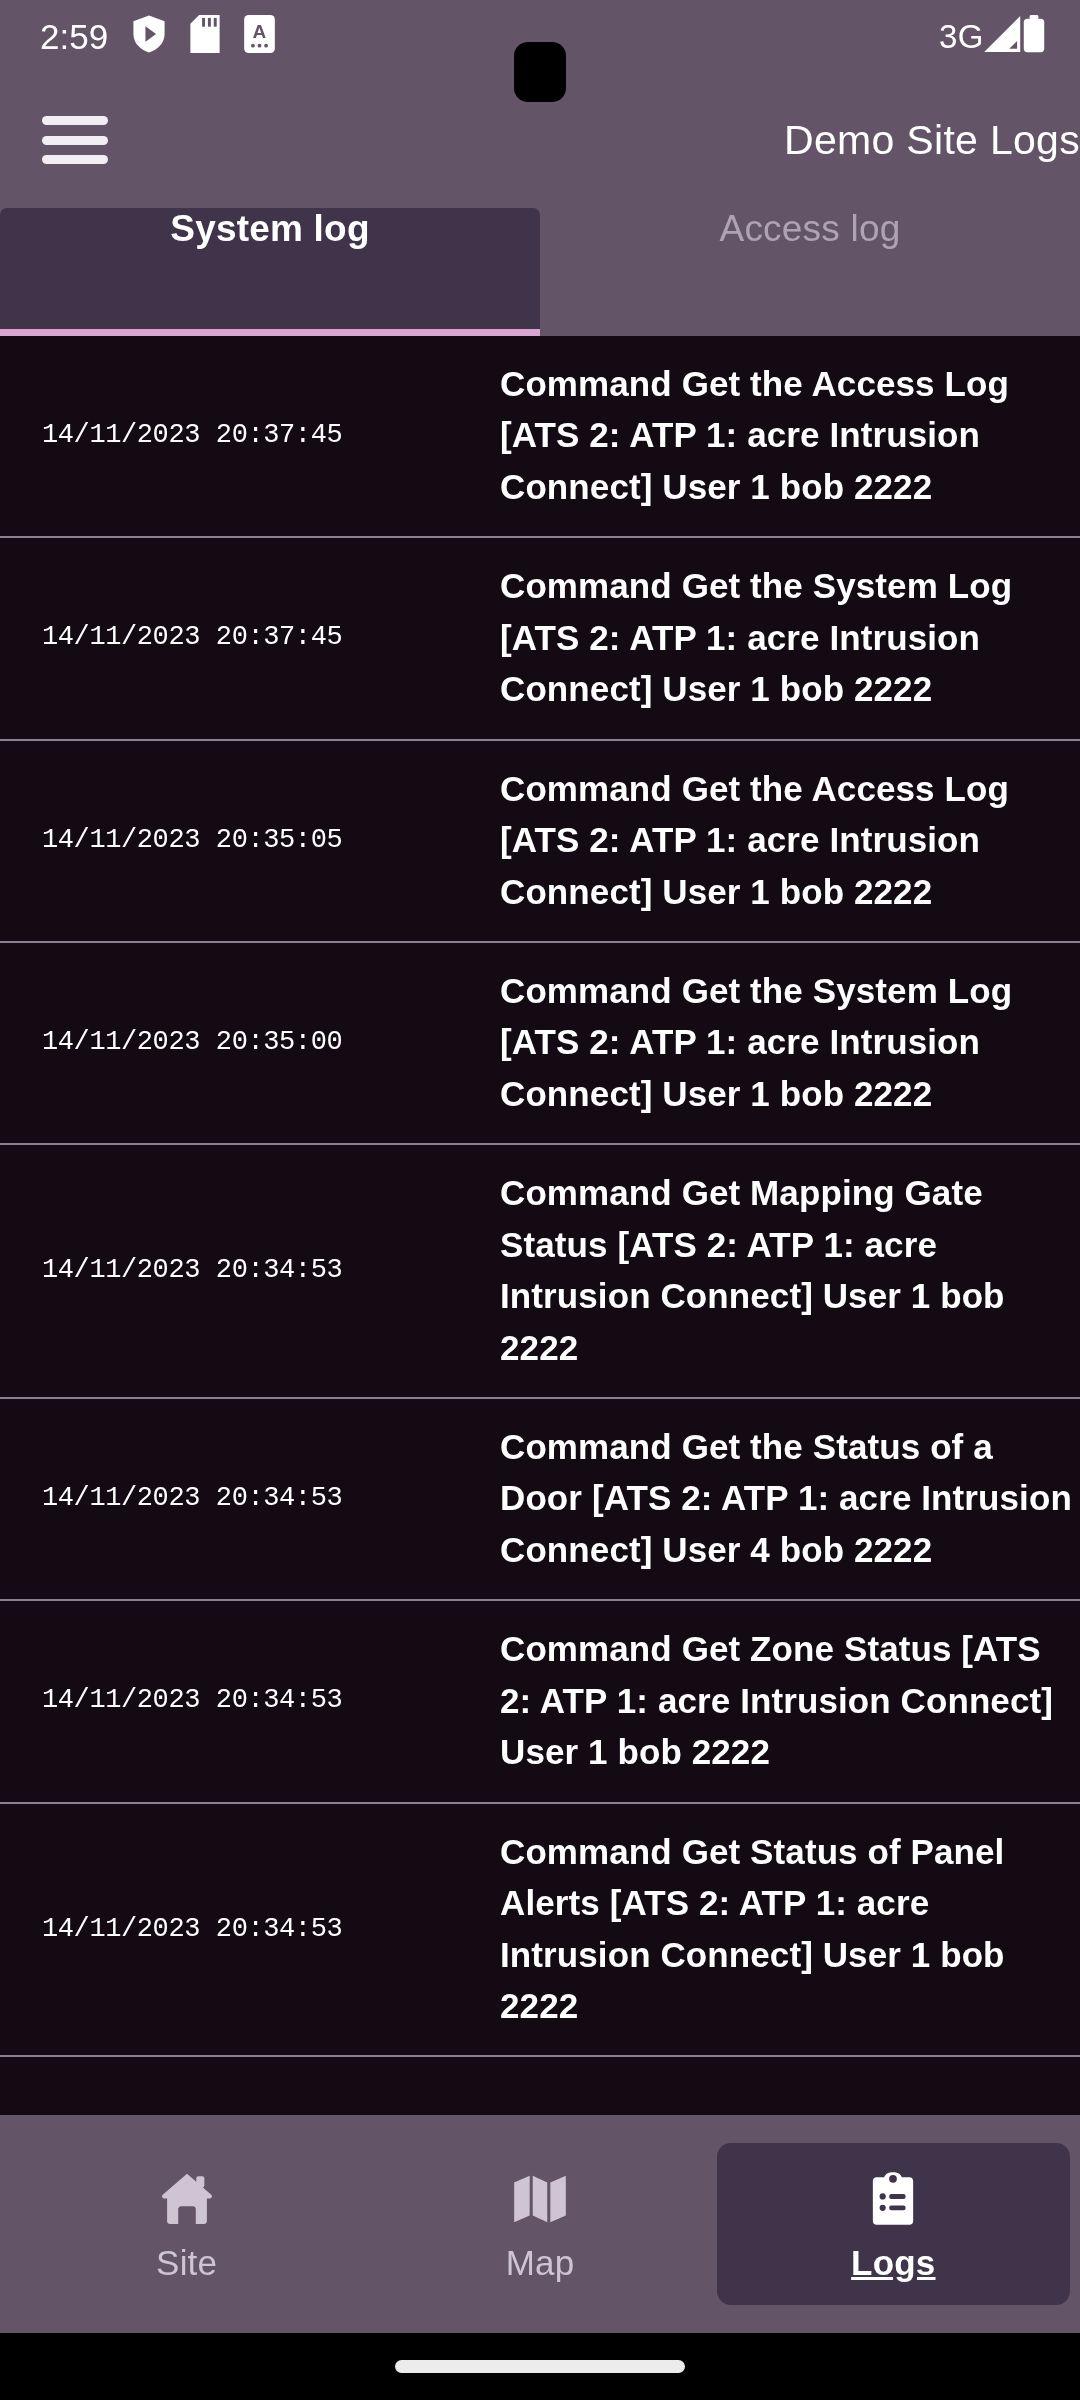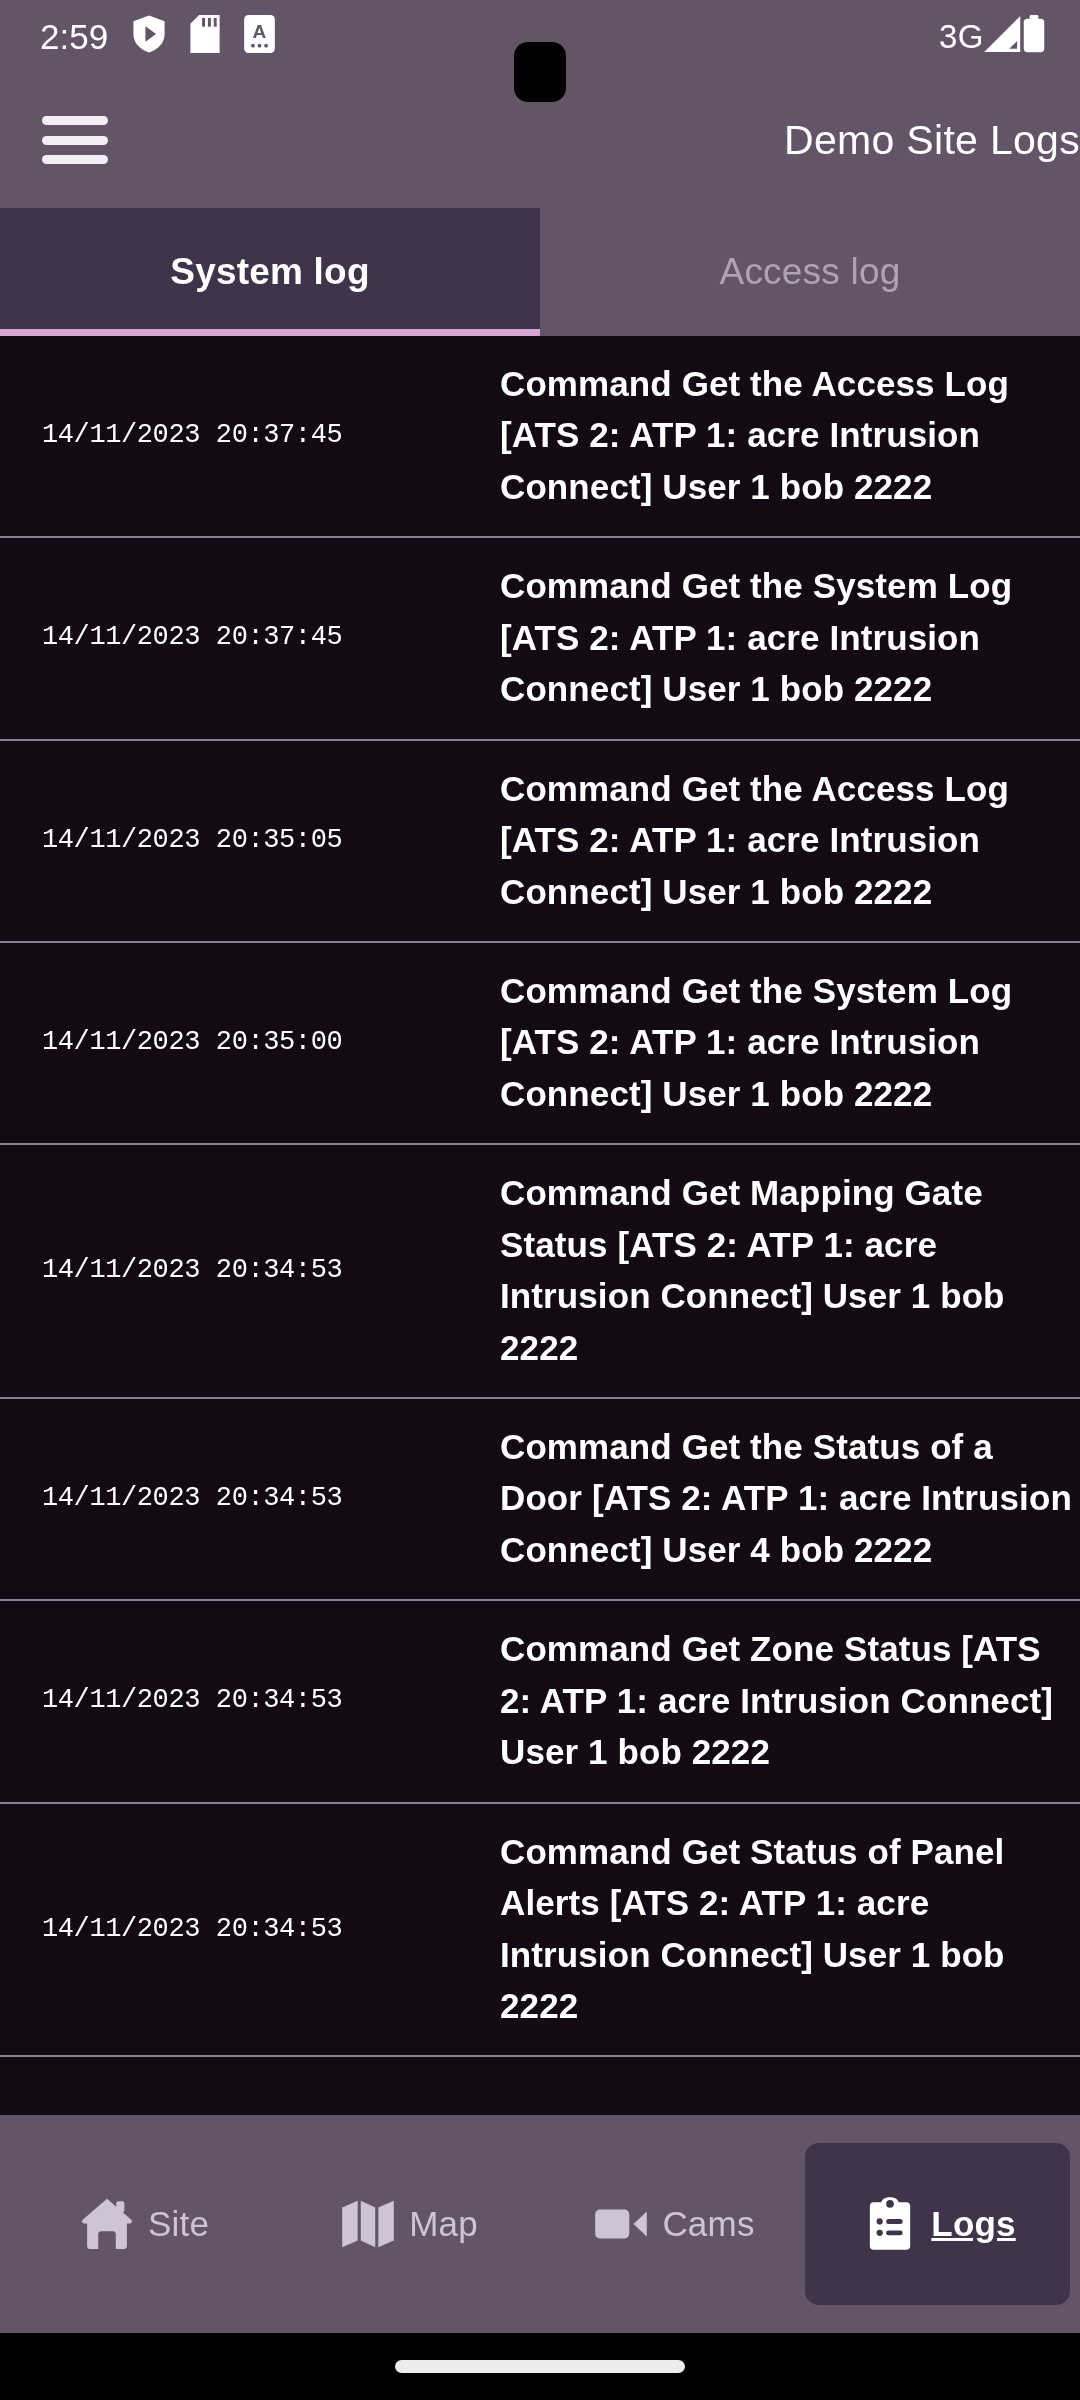--- a/index.html
+++ b/index.html
@@ -109,24 +109,24 @@
   
   .tabs {
     display: flex;
     height: 128px;
     flex: 0 0 auto;
     background: #635567;
   }
   .tab {
     flex: 1 1 50%;
     display: flex;
-    align-items: center;
     justify-content: center;
     position: relative;
     cursor: pointer;
+    border-radius: 7px;
   }
   .tab-label {
     font-size: 37px;
     letter-spacing: 0.2px;
   }
   .tab.active { background: #40344a; }
   .tab.active .tab-label { color: #ffffff; font-weight: 700; }
   .tab.inactive .tab-label { color: #aea2b4; font-weight: 400; }
   .tab-underline {
     position: absolute;
@@ -178,21 +178,21 @@
     background: #635567;
     display: flex;
     align-items: center;
     padding: 0 10px;
     z-index: 2;
   }
   .nav-item {
     flex: 1 1 25%;
     height: 162px;
     display: flex;
-    flex-direction: row;
+    flex-direction: column;
     align-items: center;
     justify-content: center;
     gap: 10px;
     border-radius: 14px;
     cursor: pointer;
   }
   .nav-item.active { background: #40344a; }
   .nav-icon { display: flex; align-items: center; justify-content: center; height: 68px; }
   .nav-label {
     font-size: 35px;
@@ -348,29 +348,20 @@
       <span class="nav-icon">
         <svg width="62" height="62" viewBox="0 0 24 24">
           <path d="M2 5.6 L8 3 V18.4 L2 21 Z" fill="#cfc4d4"></path>
           <path d="M9.2 3 L14.8 5.6 V21 L9.2 18.4 Z" fill="#cfc4d4"></path>
           <path d="M16 5.6 L22 3 V18.4 L16 21 Z" fill="#cfc4d4"></path>
         </svg>
       </span>
       <span class="nav-label">Map</span>
     </div>
 
-    <div class="nav-item inactive">
-      <span class="nav-icon">
-        <svg width="62" height="62" viewBox="0 0 24 24">
-          <rect x="2" y="6.4" width="13.2" height="11.2" rx="1.8" fill="#cfc4d4"></rect>
-          <path d="M16.8 12 L22 7.2 V16.8 Z" fill="#cfc4d4"></path>
-        </svg>
-      </span>
-      <span class="nav-label">Cams</span>
-    </div>
 
     <div class="nav-item active">
       <span class="nav-icon">
         <svg width="62" height="62" viewBox="0 0 24 24">
           <path d="M5.6 3.6 H8.6 C8.9 2.3 10.3 1.6 12 1.6 C13.7 1.6 15.1 2.3 15.4 3.6 H18.4 C19.2 3.6 19.8 4.2 19.8 5 V20.6 C19.8 21.4 19.2 22 18.4 22 H5.6 C4.8 22 4.2 21.4 4.2 20.6 V5 C4.2 4.2 4.8 3.6 5.6 3.6 Z" fill="#ffffff"></path>
           <circle cx="12" cy="4.2" r="1.5" fill="#40344a"></circle>
           <circle cx="8" cy="11" r="1.2" fill="#40344a"></circle>
           <rect x="10.5" y="10.1" width="6.4" height="1.9" rx="0.9" fill="#40344a"></rect>
           <circle cx="8" cy="15.4" r="1.2" fill="#40344a"></circle>
           <rect x="10.5" y="14.5" width="6.4" height="1.9" rx="0.9" fill="#40344a"></rect>

